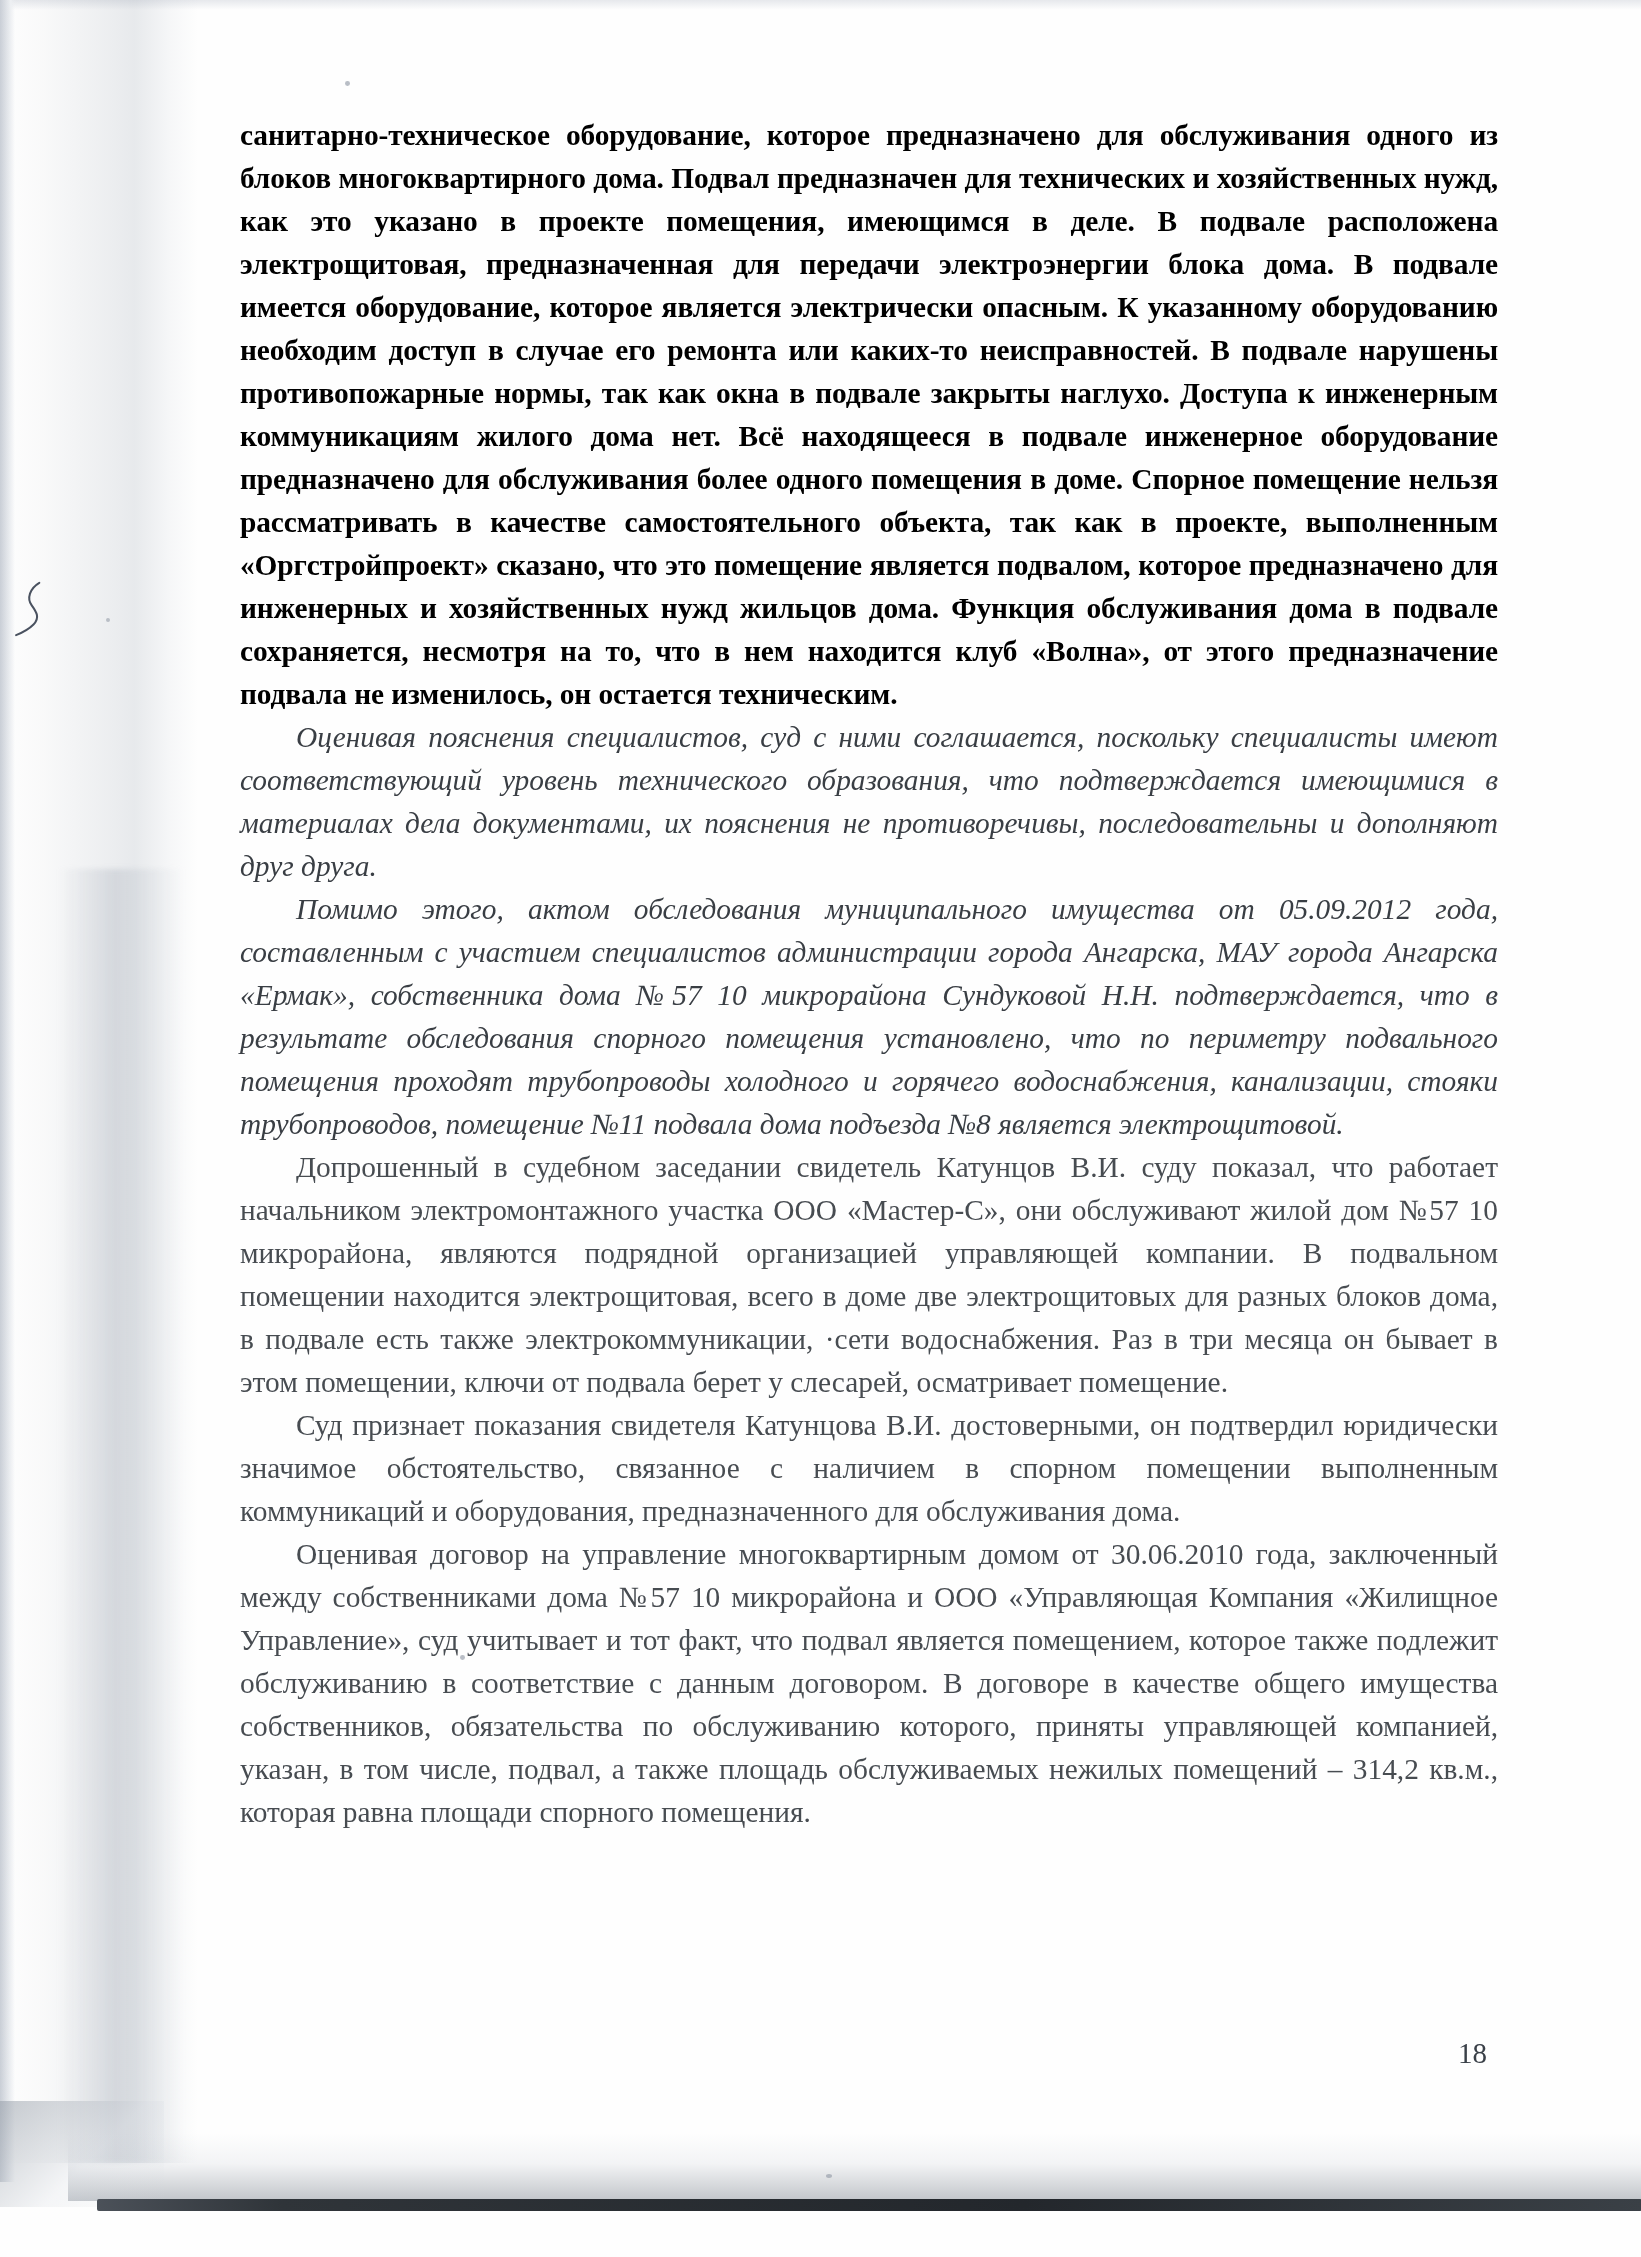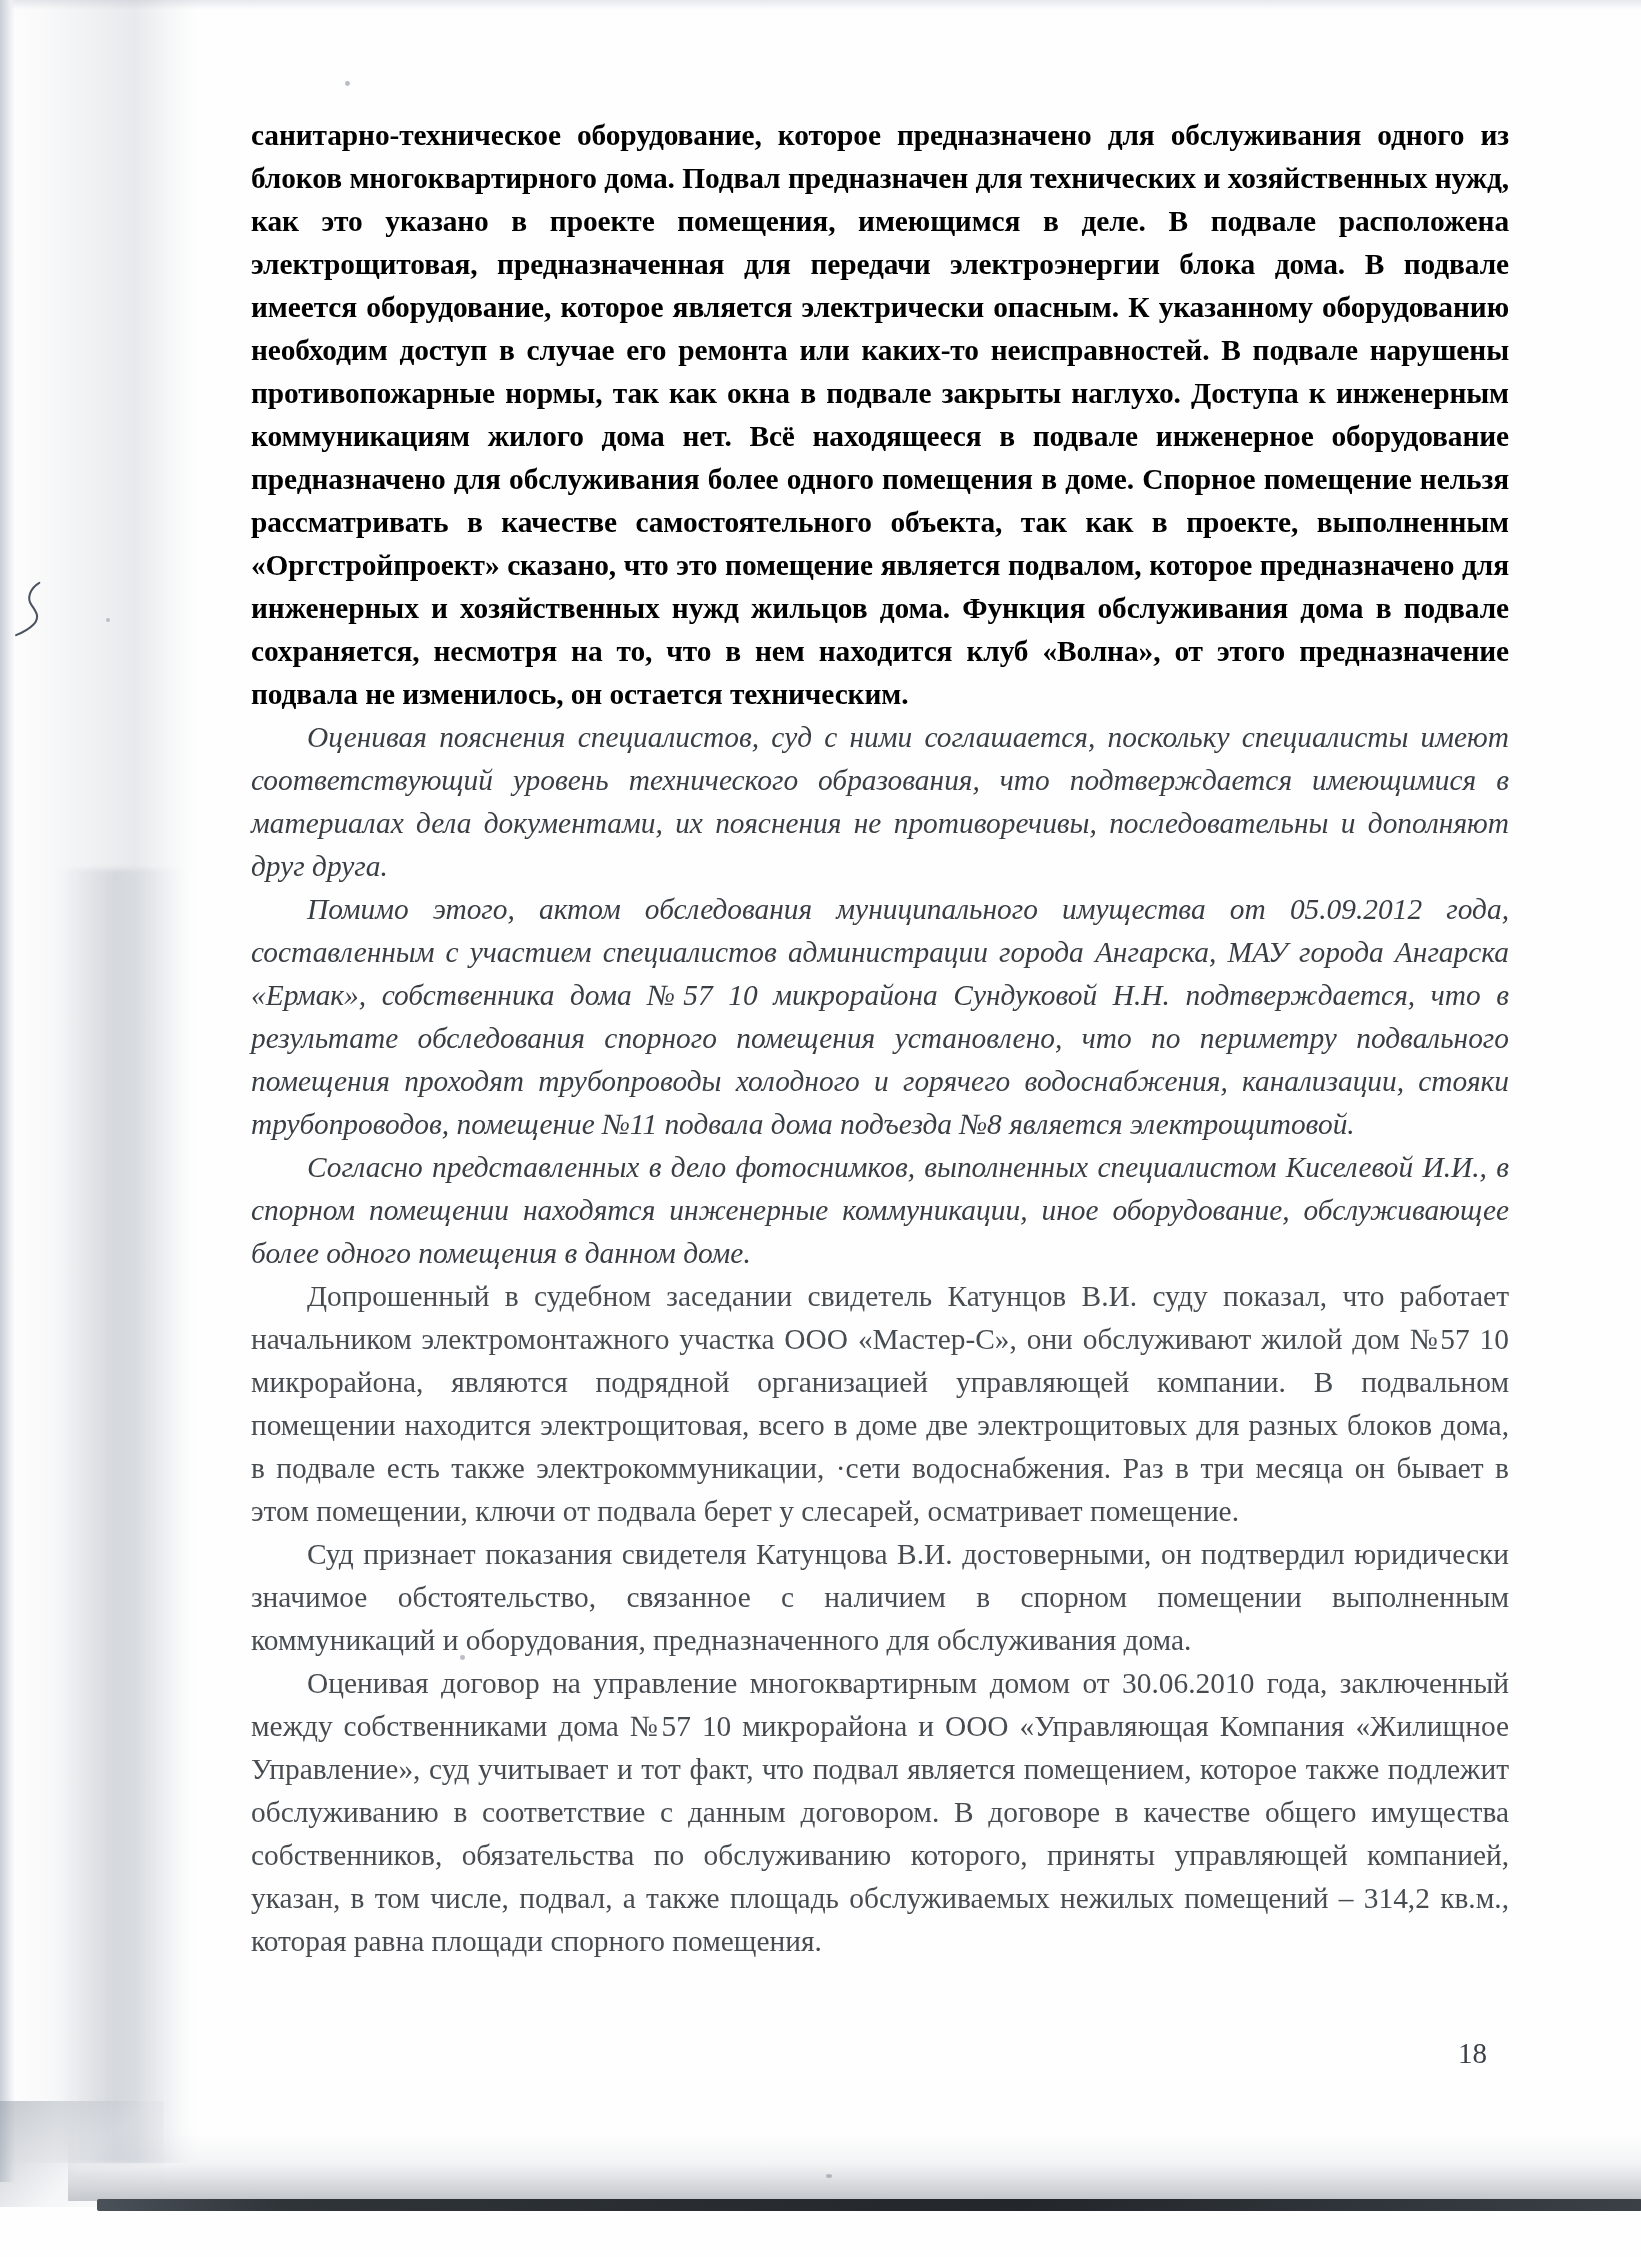--- a/index.html
+++ b/index.html
@@ -87,21 +87,21 @@
   .speck {
     position: absolute;
     background: #b9bec6;
     border-radius: 50%;
     pointer-events: none;
   }
 
   
   .body {
     position: absolute;
-    left: 251px;
+    left: 240px;
     top: 114px;
     width: 1258px;
   }
   p {
     margin: 0;
     text-align: justify;
     text-justify: inter-word;
     color: #17181a;
     font-size: 29.4px;
     line-height: 43px;
@@ -149,21 +149,20 @@
 
   <div class="speck" style="left:345px; top:81px; width:4.8px; height:4.8px;"></div>
   <div class="speck" style="left:106px; top:618px; width:3.9px; height:3.9px;"></div>
   <div class="speck" style="left:460px; top:1655px; width:4.8px; height:4.8px;"></div>
   <div class="speck" style="left:826px; top:2174px; width:5.8px; height:3.9px;"></div>
 
   <div class="body">
     <p class="bold">санитарно-техническое оборудование, которое предназначено для обслуживания одного из блоков многоквартирного дома. Подвал предназначен для технических и хозяйственных нужд, как это указано в проекте помещения, имеющимся в деле. В подвале расположена электрощитовая, предназначенная для передачи электроэнергии блока дома. В подвале имеется оборудование, которое является электрически опасным. К указанному оборудованию необходим доступ в случае его ремонта или каких-то неисправностей. В подвале нарушены противопожарные нормы, так как окна в подвале закрыты наглухо. Доступа к инженерным коммуникациям жилого дома нет. Всё находящееся в подвале инженерное оборудование предназначено для обслуживания более одного помещения в доме. Спорное помещение нельзя рассматривать в качестве самостоятельного объекта, так как в проекте, выполненным «Оргстройпроект» сказано, что это помещение является подвалом, которое предназначено для инженерных и хозяйственных нужд жильцов дома. Функция обслуживания дома в подвале сохраняется, несмотря на то, что в нем находится клуб «Волна», от этого предназначение подвала не изменилось, он остается техническим.</p>
     <p class="faint">Оценивая пояснения специалистов, суд с ними соглашается, поскольку специалисты имеют соответствующий уровень технического образования, что подтверждается имеющимися в материалах дела документами, их пояснения не противоречивы, последовательны и дополняют друг друга.</p>
     <p class="faint">Помимо этого, актом обследования муниципального имущества от 05.09.2012 года, составленным с участием специалистов администрации города Ангарска, МАУ города Ангарска «Ермак», собственника дома №57  10 микрорайона Сундуковой Н.Н. подтверждается, что в результате обследования спорного помещения установлено, что по периметру подвального помещения проходят трубопроводы холодного и горячего водоснабжения, канализации, стояки трубопроводов, помещение №11 подвала дома подъезда №8 является электрощитовой.</p>
-    <p class="faint">Согласно представленных в дело фотоснимков, выполненных специалистом Киселевой И.И., в спорном помещении находятся инженерные коммуникации, иное оборудование, обслуживающее более одного помещения в данном доме.</p>
     <p class="faint2">Допрошенный в судебном заседании свидетель Катунцов В.И. суду показал, что работает начальником электромонтажного участка ООО «Мастер-С», они обслуживают жилой дом №57  10 микрорайона, являются подрядной организацией управляющей компании. В подвальном помещении находится электрощитовая, всего в доме две электрощитовых для разных блоков дома, в подвале есть также электрокоммуникации, ·сети водоснабжения. Раз в три месяца он бывает в этом помещении, ключи от подвала берет у слесарей, осматривает помещение.</p>
     <p class="faint2">Суд признает показания свидетеля Катунцова В.И. достоверными, он подтвердил юридически значимое обстоятельство, связанное с наличием в спорном помещении выполненным коммуникаций и оборудования, предназначенного для обслуживания дома.</p>
     <p class="faint2">Оценивая договор на управление многоквартирным домом от 30.06.2010 года, заключенный между собственниками дома №57  10 микрорайона и ООО «Управляющая Компания «Жилищное Управление», суд учитывает и тот факт, что подвал является помещением, которое также подлежит обслуживанию в соответствие с данным договором. В договоре в качестве общего имущества собственников, обязательства по обслуживанию которого, приняты управляющей компанией, указан, в том числе, подвал, а также площадь обслуживаемых нежилых помещений – 314,2 кв.м., которая равна площади спорного помещения.</p>
   </div>
 
   <div class="page-number">18</div>
 
   <div class="scan-bottom-fade"></div>
   <div class="scan-bottom-curve"></div>
   <div class="scan-bottom-line"></div>

